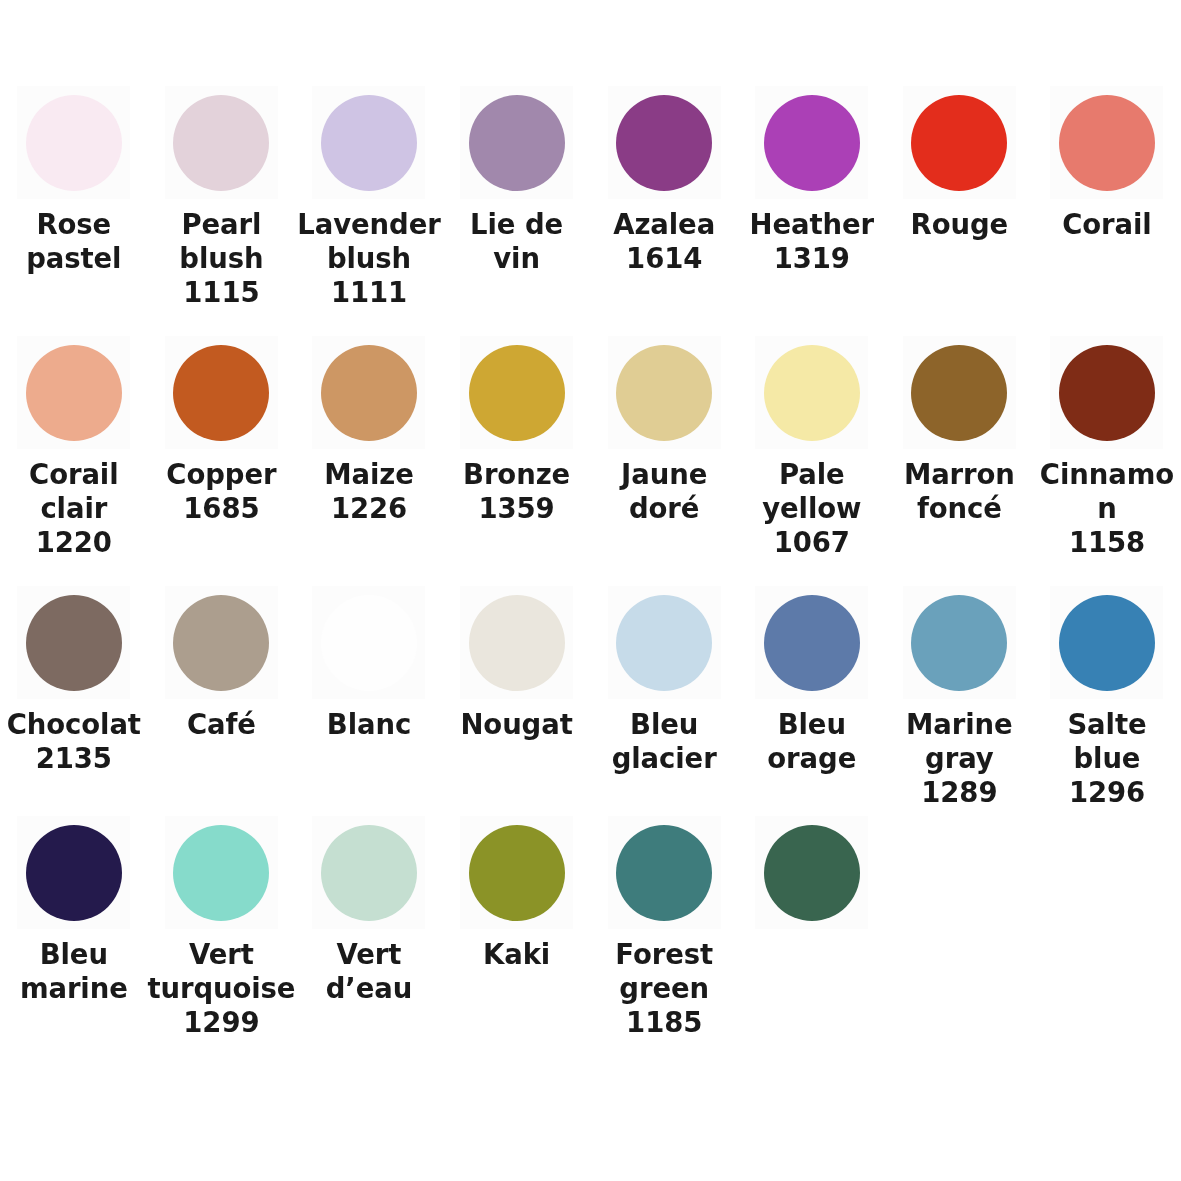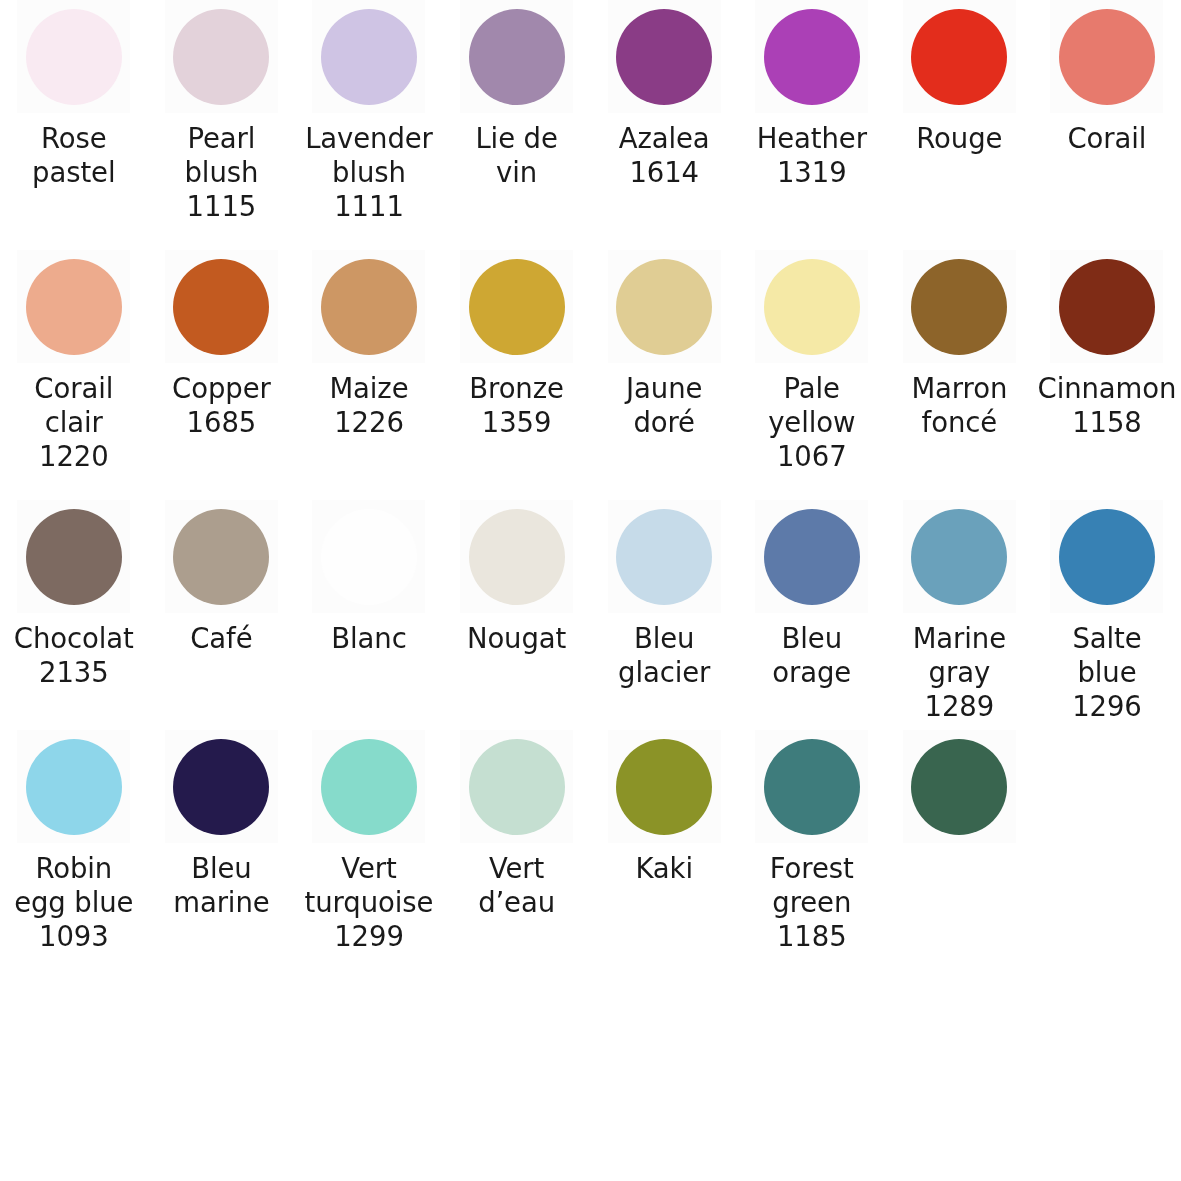--- a/index.html
+++ b/index.html
@@ -13,26 +13,28 @@
     font-family: "DejaVu Sans", sans-serif;
     color: #111111;
     overflow: hidden;
   }
 
   #swatch-grid {
     position: relative;
     width: 1123px;
     height: 1181px;
     box-sizing: border-box;
+    padding-top: 86px;
     padding-left: 0px;
     display: grid;
     grid-template-columns: repeat(8, 147.6px);
     grid-template-rows: 250px 250px 230px 250px;
     justify-content: start;
     align-content: start;
+    font-weight: bold;
   }
 
   .swatch-cell {
     position: relative;
     width: 147.6px;
     display: flex;
     flex-direction: column;
     align-items: center;
   }
 
@@ -234,28 +236,20 @@
     <div class="swatch-cell">
       <div class="swatch-tile" style="background: rgb(252, 252, 252);">
         <div class="swatch-dot" style="background: rgb(55, 129, 180);"></div>
       </div>
       <div class="swatch-label">Salte
 blue
 1296</div>
     </div>
     <div class="swatch-cell">
       <div class="swatch-tile" style="background: rgb(252, 252, 252);">
-        <div class="swatch-dot" style="background: rgb(142, 214, 234);"></div>
-      </div>
-      <div class="swatch-label">Robin
-egg blue
-1093</div>
-    </div>
-    <div class="swatch-cell">
-      <div class="swatch-tile" style="background: rgb(252, 252, 252);">
         <div class="swatch-dot" style="background: rgb(36, 26, 76);"></div>
       </div>
       <div class="swatch-label">Bleu
 marine</div>
     </div>
     <div class="swatch-cell">
       <div class="swatch-tile" style="background: rgb(252, 252, 252);">
         <div class="swatch-dot" style="background: rgb(134, 219, 203);"></div>
       </div>
       <div class="swatch-label">Vert

